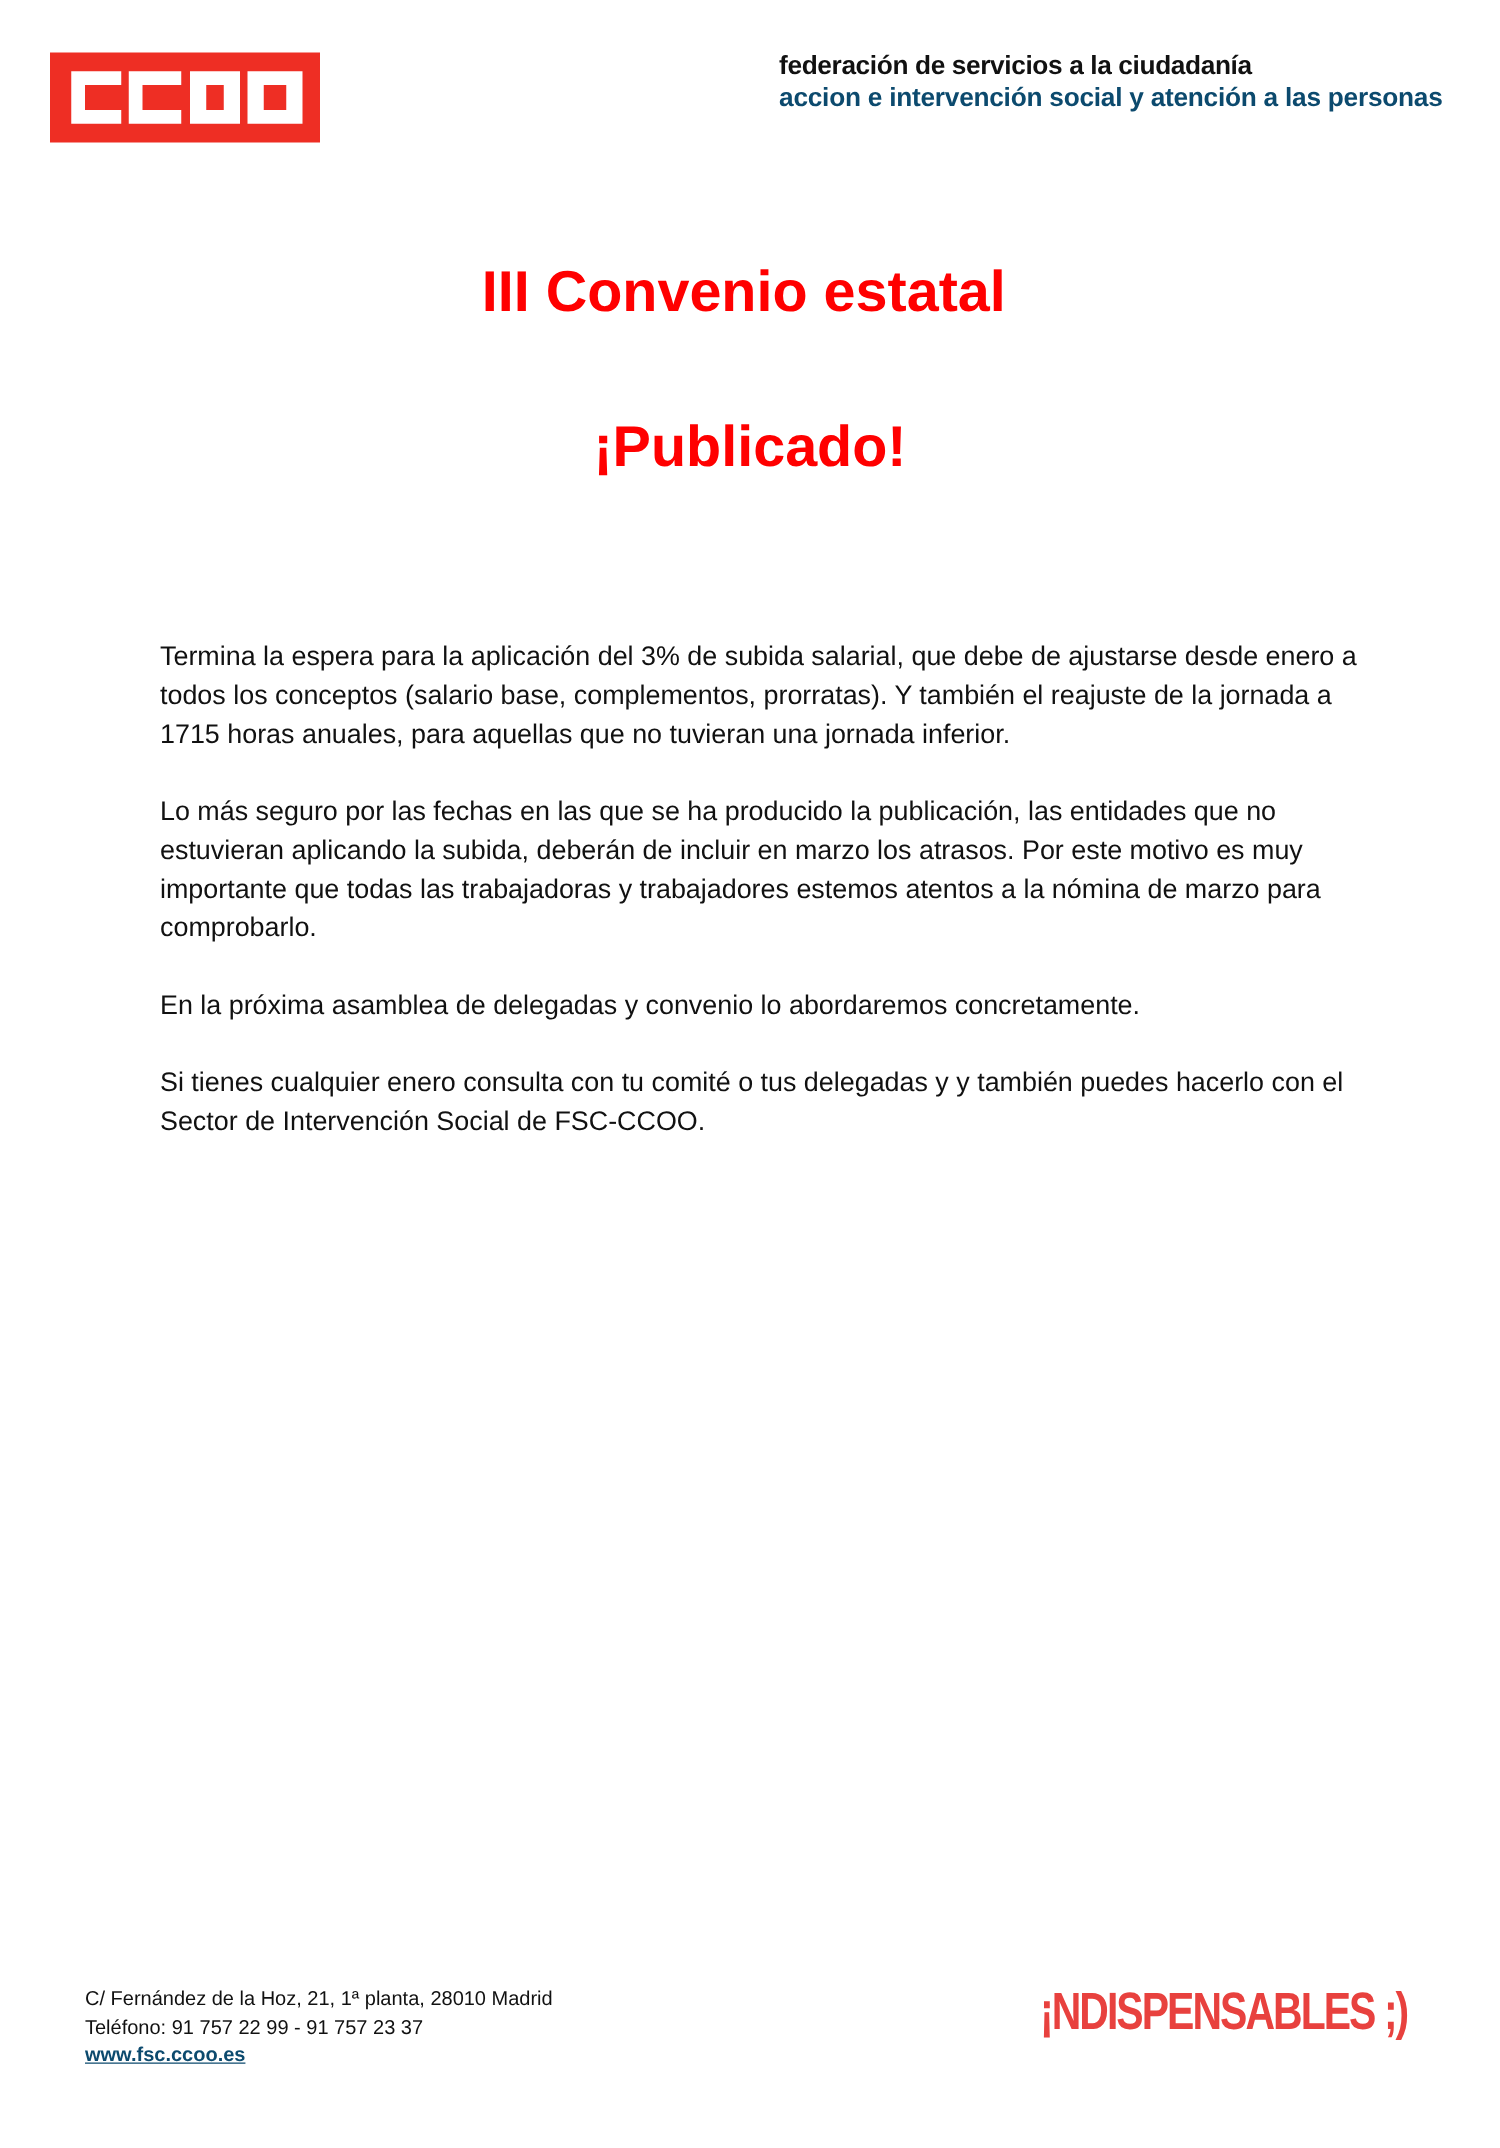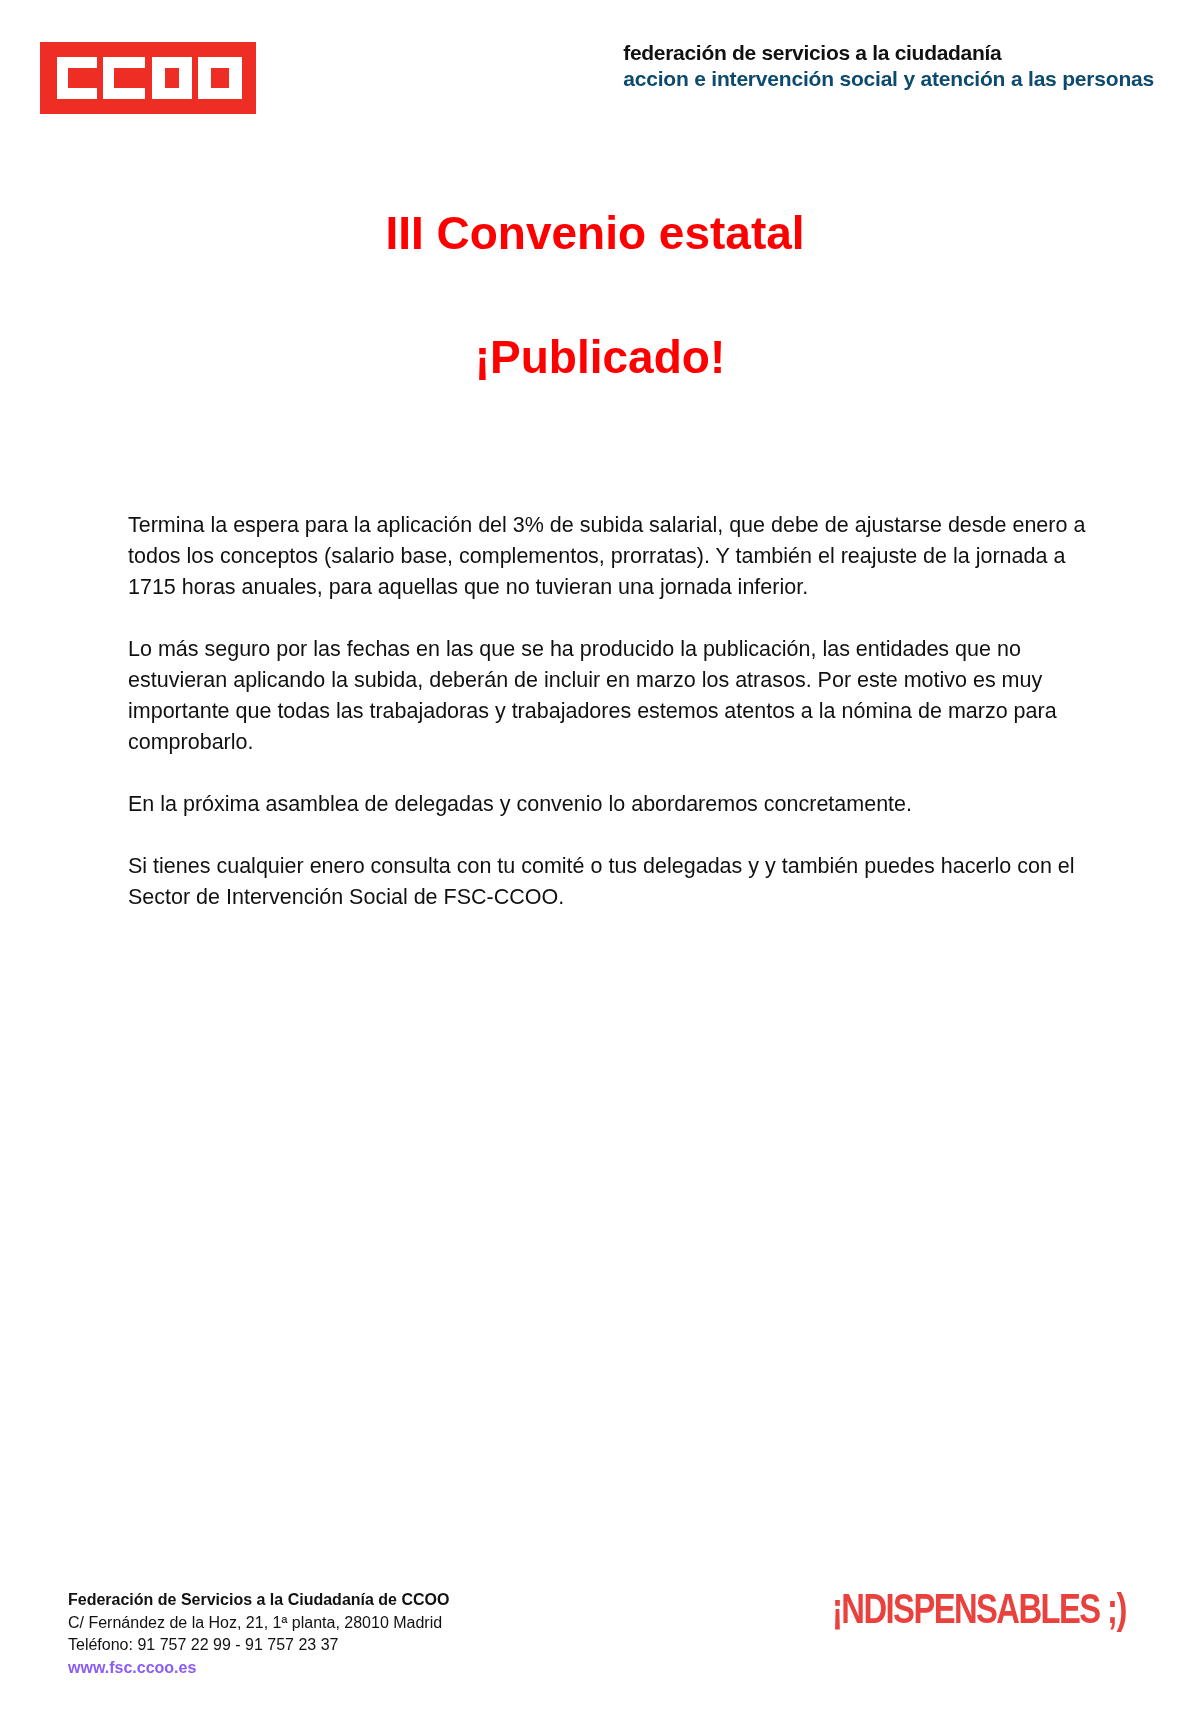--- a/index.html
+++ b/index.html
@@ -9,21 +9,21 @@
   .header-text { position:absolute; right:46px; top:40px; }
   .header-line1 { font-size:21px; font-weight:bold; color:#111; letter-spacing:-0.3px; line-height:26px; }
   .header-line2 { font-size:21px; font-weight:bold; color:#0c4a6e; letter-spacing:-0.2px; line-height:26px; }
   .title { position:absolute; left:0; width:1200px; text-align:center; color:#ff0000; font-weight:bold; font-size:46px; }
   .title1 { top:206px; left:-5px; }
   .title2 { top:330px; }
   .body { position:absolute; left:128px; top:510px; width:960px; font-size:21.5px; line-height:31px; color:#111; }
   .body p { margin:0 0 31px 0; }
   .footer { position:absolute; left:68px; top:1589px; font-size:16px; line-height:22.5px; color:#111; }
   .footer .f-org { font-weight:bold; }
-  .footer .f-web { color:#8b5cf6; font-weight:bold; }
+  .footer .f-web { color:#0c4a6e; font-weight:bold;text-decoration:underline; }
   .slogan { position:absolute; left:832px; top:1585px; font-size:42px; font-weight:bold; color:#e8413e; letter-spacing:-2px; transform:scaleX(0.78); transform-origin:left top; white-space:nowrap; }
 </style>
 </head>
 <body>
 
 <div class="logo">
   <svg width="216" height="72" viewBox="0 0 216 72">
 
     <path d="M17 15 H57 V26 H28 V46 H57 V57 H17 Z" fill="#ffffff"></path>
 
@@ -44,19 +44,18 @@
 <div class="title title2">¡Publicado!</div>
 
 <div class="body">
   <p>Termina la espera para la aplicación del 3% de subida salarial, que debe de ajustarse desde enero a todos los conceptos (salario base, complementos, prorratas). Y también el reajuste de la jornada a 1715 horas anuales, para aquellas que no tuvieran una jornada inferior.</p>
   <p>Lo más seguro por las fechas en las que se ha producido la publicación, las entidades que no estuvieran aplicando la subida, deberán de incluir en marzo los atrasos. Por este motivo es muy importante que todas las trabajadoras y trabajadores estemos atentos a la nómina de marzo para comprobarlo.</p>
   <p>En la próxima asamblea de delegadas y convenio lo abordaremos concretamente.</p>
   <p>Si tienes cualquier enero consulta con tu comité o tus delegadas y y también puedes hacerlo con el Sector de Intervención Social de FSC-CCOO.</p>
 </div>
 
 <div class="footer">
-  <div class="f-org">Federación de Servicios a la Ciudadanía de CCOO</div>
   <div>C/ Fernández de la Hoz, 21, 1ª planta, 28010 Madrid</div>
   <div>Teléfono: 91 757 22 99 - 91 757 23 37</div>
   <div class="f-web">www.fsc.ccoo.es</div>
 </div>
 
 <div class="slogan">¡NDISPENSABLES ;)</div>
 
 </body></html>

